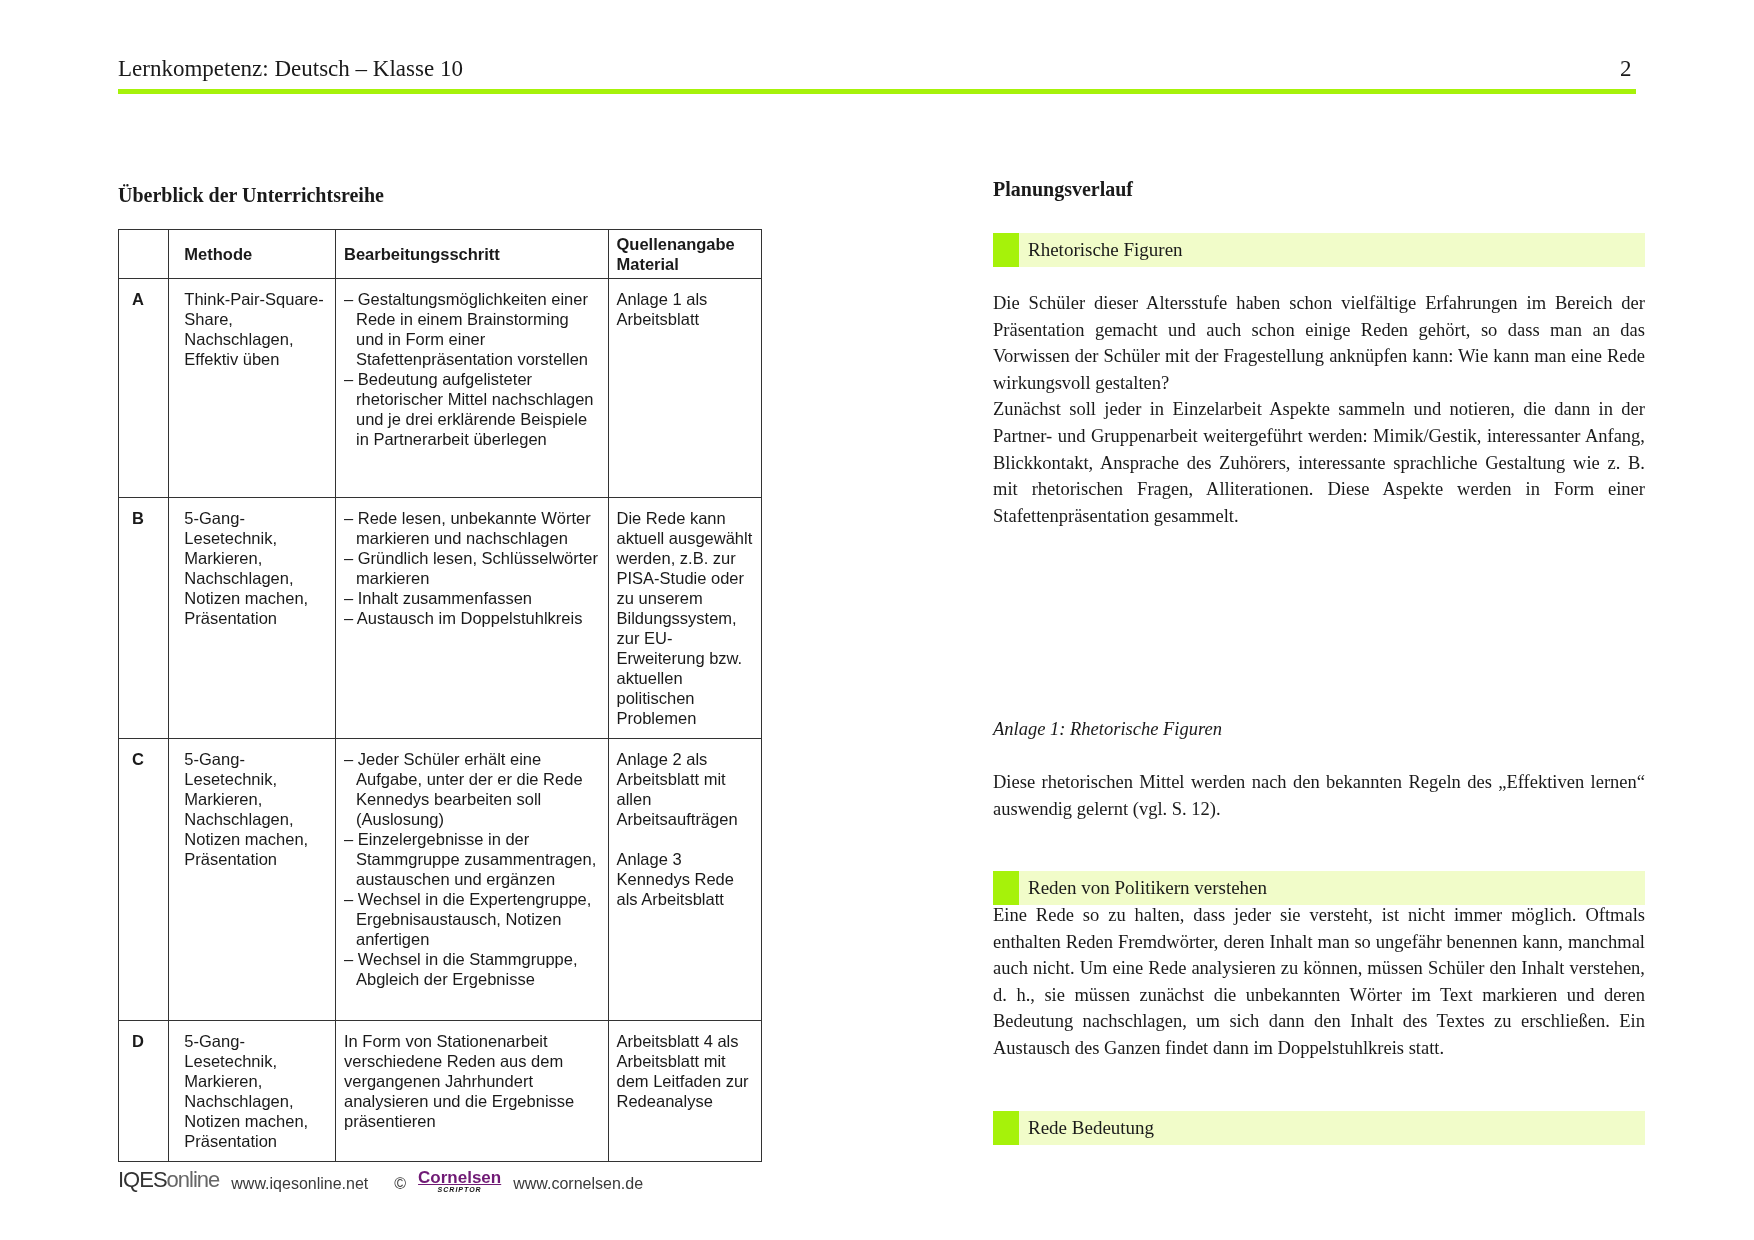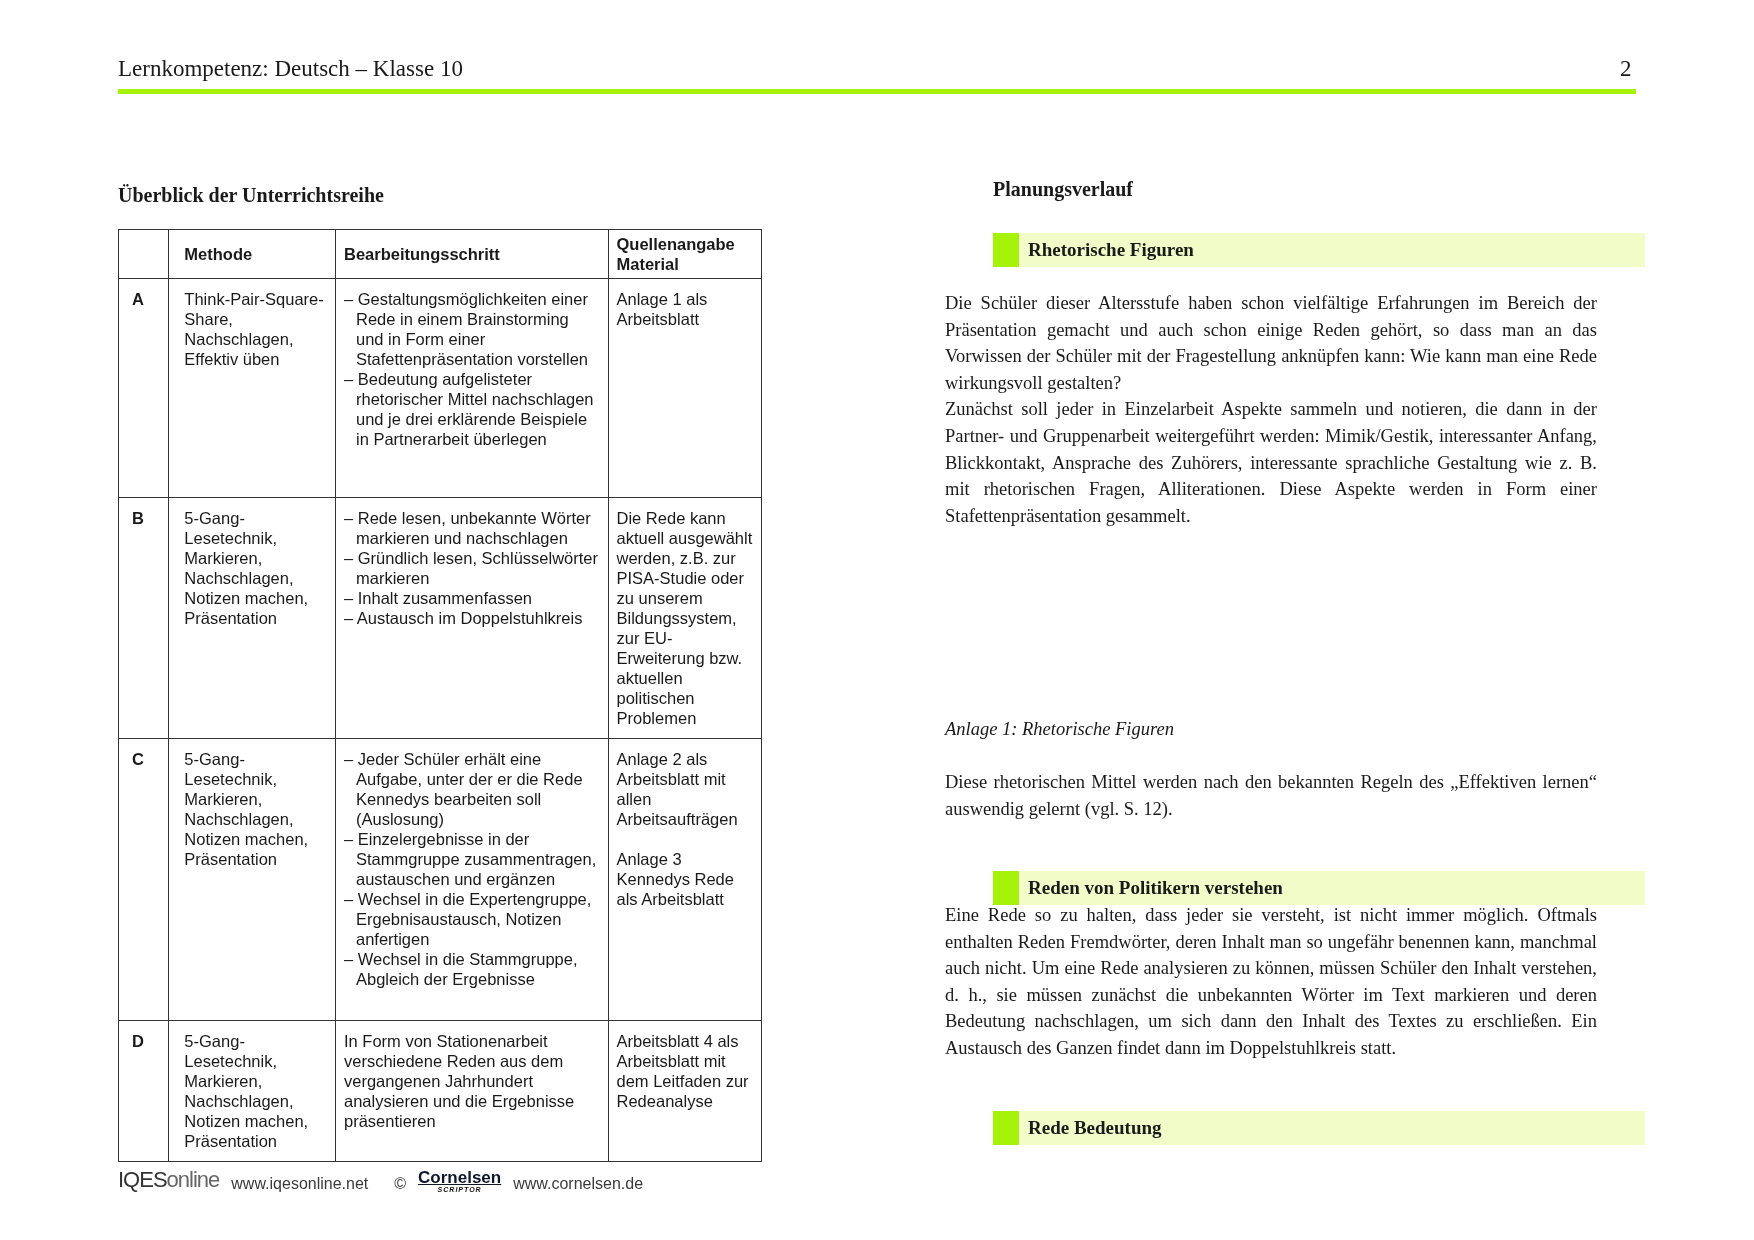--- a/index.html
+++ b/index.html
@@ -43,43 +43,43 @@
   ul.steps li::before { content: "– "; }
   .source-block + .source-block { margin-top: 20px; }
   .green-heading {
     position: absolute; left: 993px; width: 652px; height: 34px;
     background: #f1fcc9;
   }
   .green-heading .marker {
     position: absolute; left: 0; top: 0; width: 26px; height: 34px; background: #a6f20a;
   }
   .green-heading .label {
-    position: absolute; left: 35px; top: 6px; font-weight: bold; font-size: 19px;
+    position: absolute; left: 35px; top: 6px; font-weight: normal; font-size: 19px;
     font-family: "Liberation Serif", serif;
   }
   .body-text {
-    position: absolute; left: 945px; width: 652px;
+    position: absolute; left: 993px; width: 652px;
     font-family: "Liberation Serif", serif; font-size: 18.5px; line-height: 26.6px;
     text-align: justify; color: #1a1a1a;
   }
   .body-text p { margin: 0; }
   .italic { font-style: italic; }
 
   .footer {
     position: absolute; left: 118px; top: 1167px; height: 26px;
     display: flex; align-items: flex-end; gap: 12px;
     font-family: "Liberation Sans", sans-serif; color: #3a3a3a;
   }
   .iqes-logo { font-size: 22px; letter-spacing: -1px; color: #333; }
   .iqes-logo .bold { font-weight: normal; }
   .iqes-logo .light { color: #666; }
   .footer .url { font-size: 16px; }
   .copyright { font-size: 16px; margin-left: 14px; }
   .cornelsen-logo { display: inline-flex; flex-direction: column; align-items: center; line-height: 1; }
-  .cornelsen-logo .name { font-weight: bold; font-size: 17px; text-decoration: underline; color: #0f172a; }
+  .cornelsen-logo .name { font-weight: bold; font-size: 17px; text-decoration: underline; color: #701a75; }
   .cornelsen-logo .sub { font-size: 7px; font-style: italic; font-weight: bold; letter-spacing: 1px; color: #111; }
 </style>
 </head>
 <body>
 
 <div class="header-title">Lernkompetenz: Deutsch – Klasse 10</div>
 <div class="page-number">2</div>
 <div class="header-rule"></div>
 
 <div class="section-title" style="left:118px; top:184px;">Überblick der Unterrichtsreihe</div>

